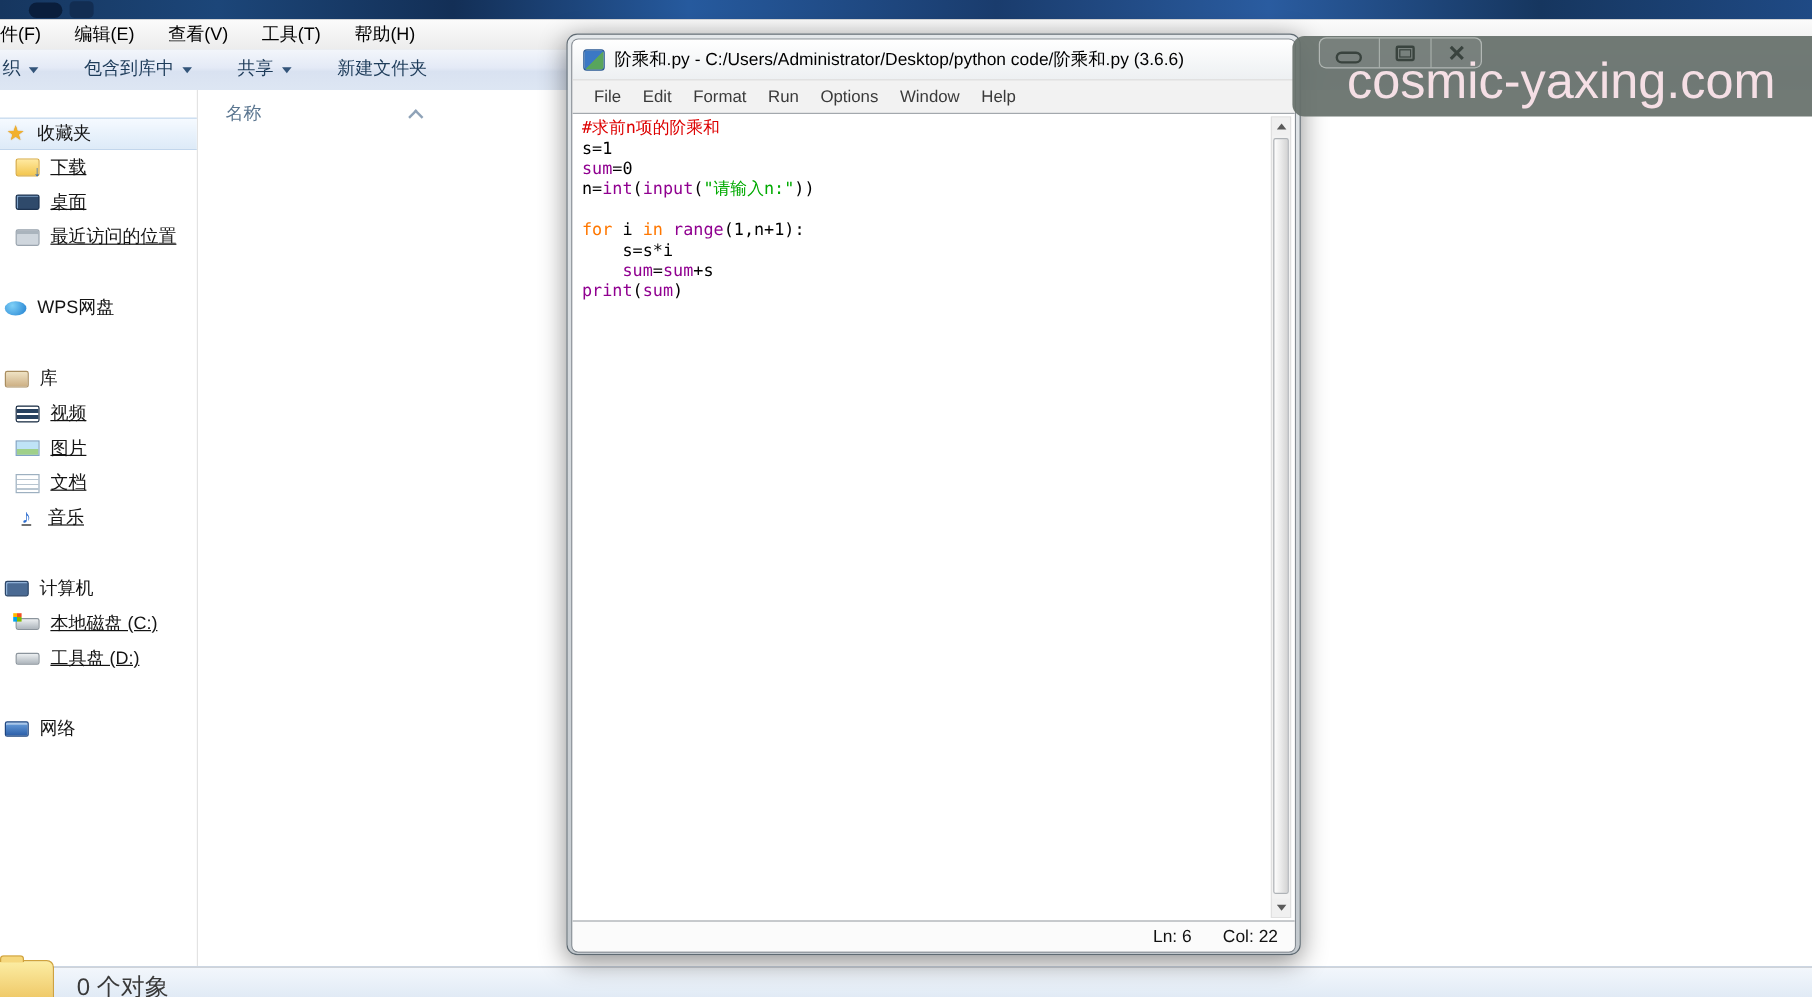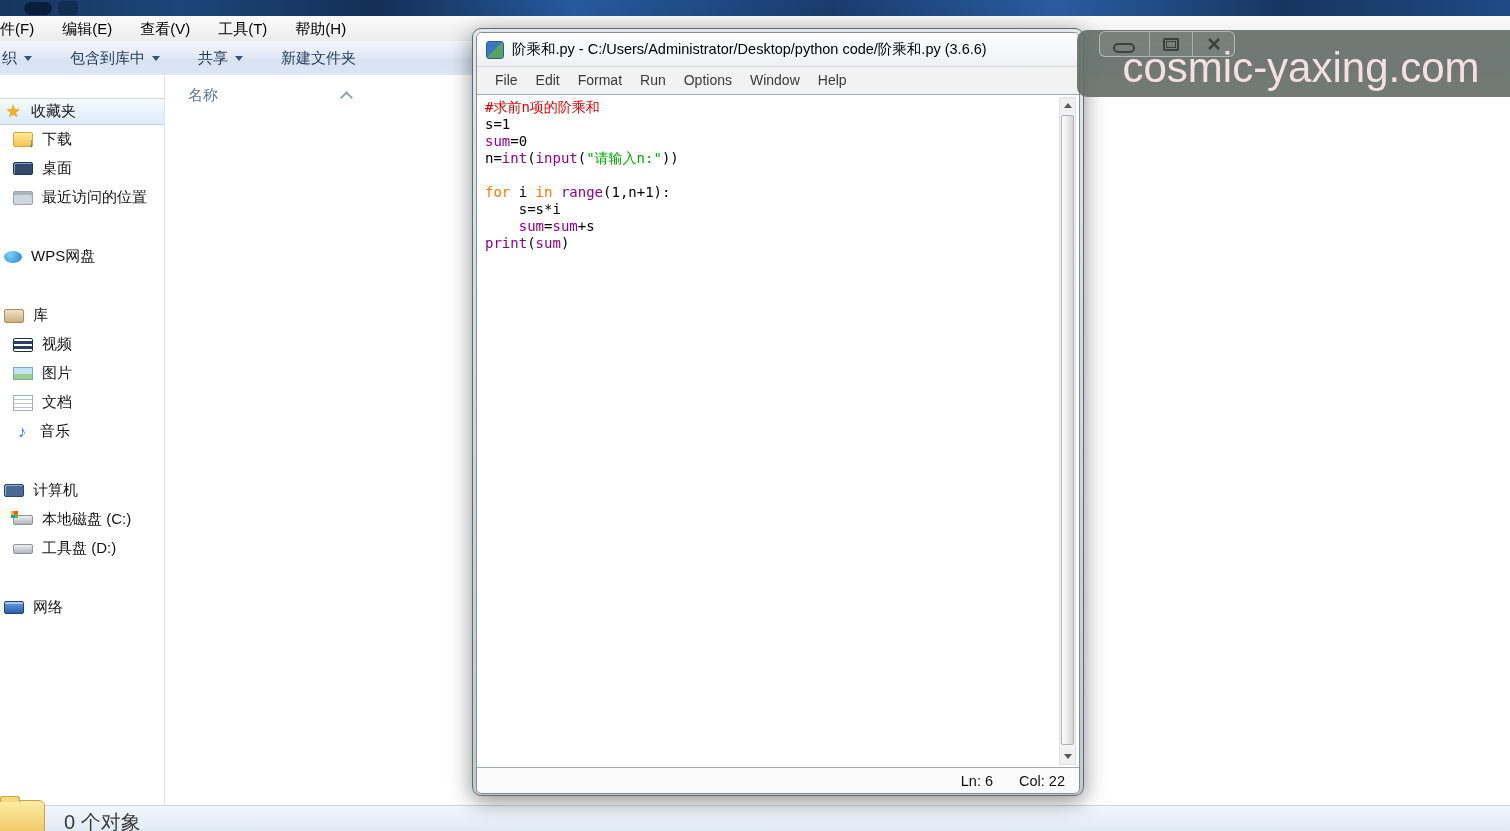--- a/index.html
+++ b/index.html
@@ -26,21 +26,21 @@
   .tool-item:first-child{margin-left:2px;}
   .dd-arrow{width:0;height:0;border-left:4px solid transparent;border-right:4px solid transparent;
     border-top:5px solid #33557a;}
 
   
   .content{position:absolute;left:0;top:75px;width:1510px;height:730px;background:#fff;}
   .sidebar{position:absolute;left:0;top:0;width:165px;height:730px;border-right:1px solid #e3e3e3;
     padding-top:23px;box-sizing:border-box;font-size:15px;color:#141414;}
   .sb-section + .sb-section{margin-top:30px;}
   .sb-row{display:flex;align-items:center;height:29px;gap:9px;padding-left:4px;box-sizing:border-box;}
-  .sb-row.child{padding-left:13px;}
+  .sb-row.child{padding-left:13px;text-decoration:underline;}
   .sb-row.hl{background:linear-gradient(#f5faff,#ddeaf8);border-top:1px solid rgba(180,205,230,.55);
     border-bottom:1px solid #c2d6ec;height:27px;}
 
   .icon{display:inline-flex;align-items:center;justify-content:center;width:18px;height:18px;flex:0 0 18px;}
   .i-star-icon::before{content:"★";color:#f2b02c;font-size:17px;text-shadow:0 0 1px #b97f10;}
   .i-download-icon{width:17px;height:13px;background:linear-gradient(#ffe9a0,#f3c64f);
     border:1px solid #d8a93c;border-radius:2px;position:relative;}
   .i-download-icon::before{content:"↓";position:absolute;right:-2px;bottom:-4px;color:#1f63c9;font-size:12px;font-weight:bold;}
   .i-desktop-icon{width:16px;height:11px;background:#2f4a6b;border:1px solid #1d3350;border-radius:2px;
     box-shadow:inset 1px 1px 0 #7fa3c9;}

